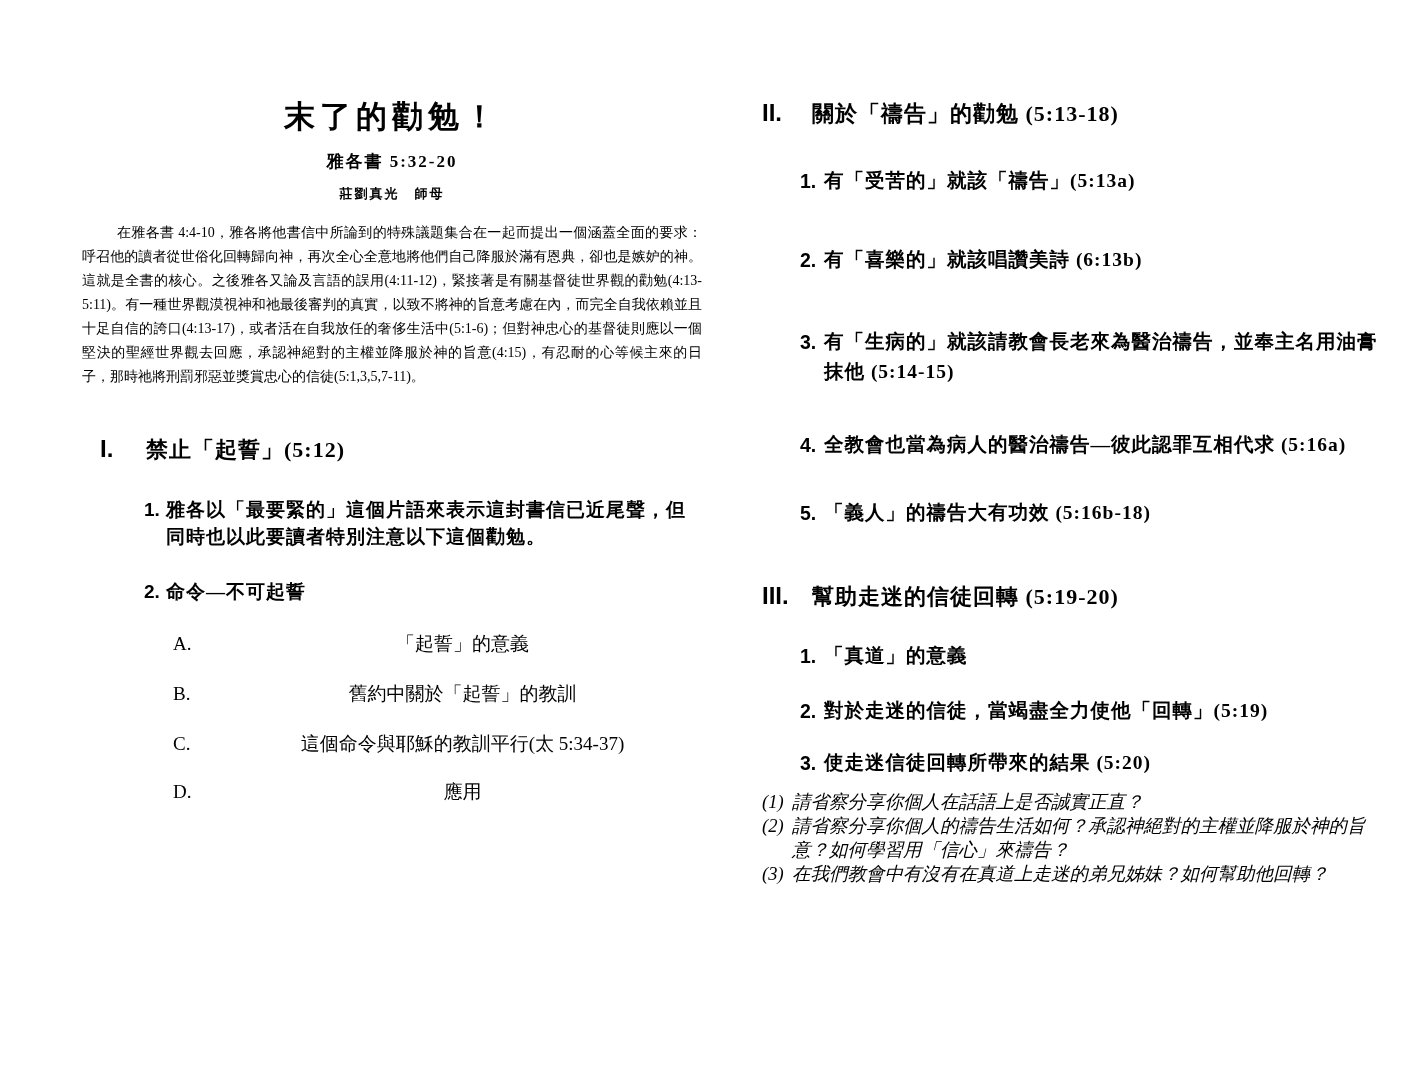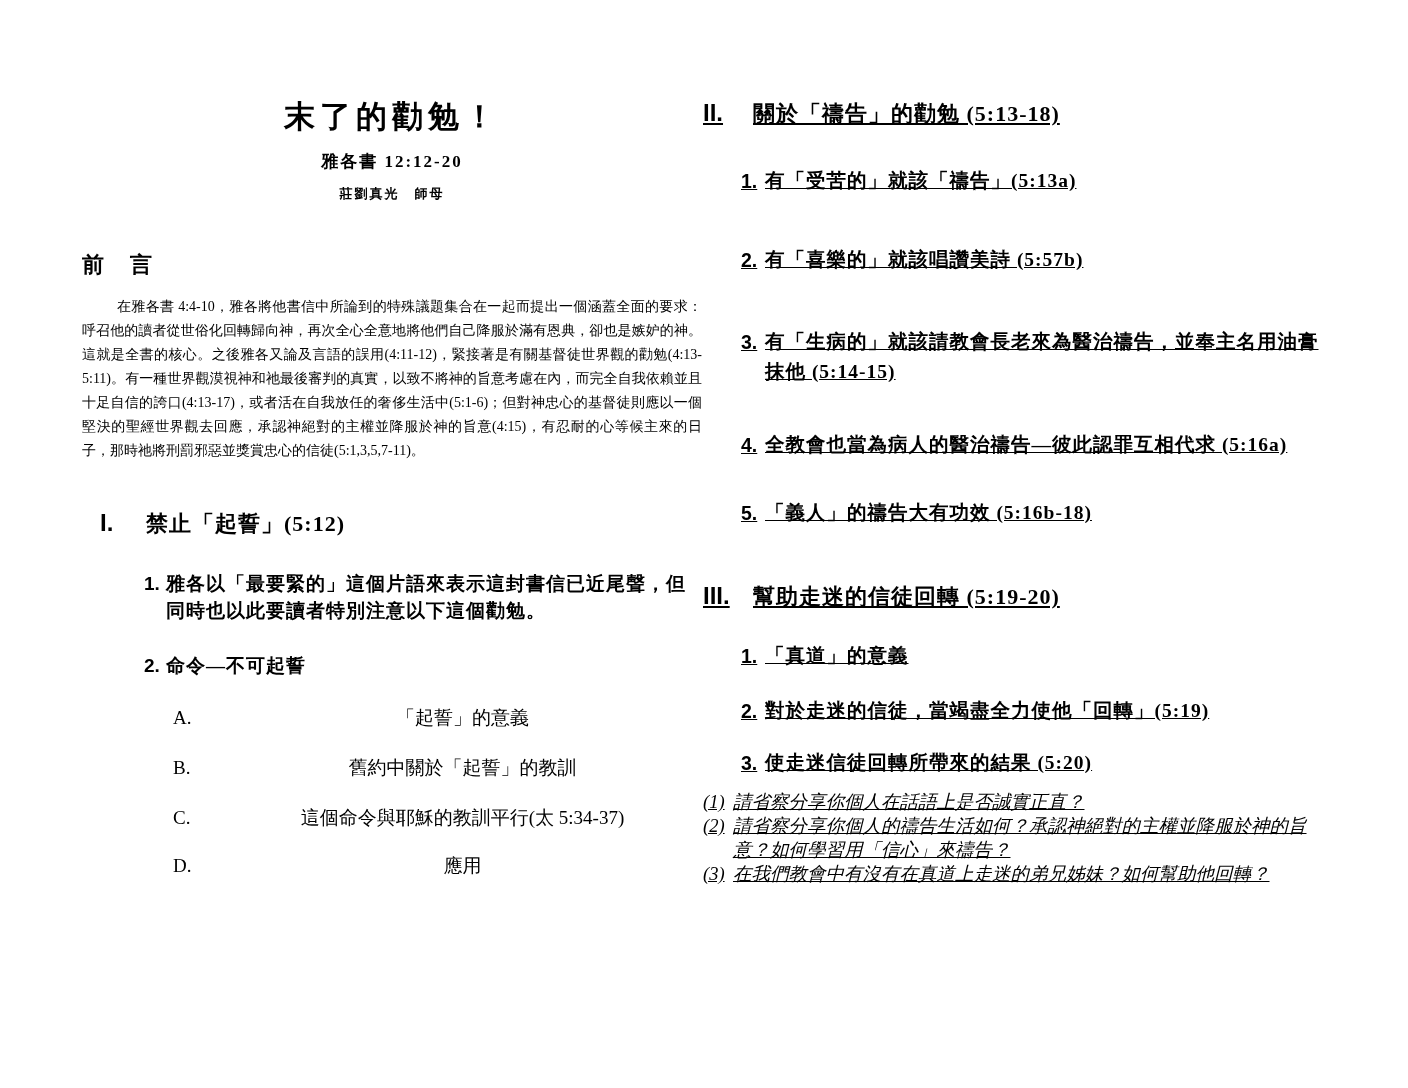--- a/index.html
+++ b/index.html
@@ -2,21 +2,21 @@
 <html><head>
 <meta charset="utf-8">
 <style>
   * { margin:0; padding:0; box-sizing:border-box; }
   html, body { width:1408px; height:1088px; background:#ffffff; }
   body { font-family:"Liberation Serif","DejaVu Serif",serif; color:#000; }
   .page { position:relative; width:1408px; height:1088px; background:#fff; overflow:hidden; }
 
   .col { position:absolute; top:0; }
   .col-left  { left:82px;  width:620px; }
-  .col-right { left:703px; width:628px;text-decoration:underline; }
+  .col-right { left:762px; width:628px; }
 
   
   .title-block { text-align:center; }
   .doc-title   { margin-top:97px; font-size:31px; font-weight:bold; line-height:40px; letter-spacing:5px; }
   .doc-subtitle{ margin-top:14px; font-size:17px; font-weight:bold; line-height:22px; letter-spacing:2px; }
   .doc-author  { margin-top:10px; font-size:13px; font-weight:bold; line-height:22px; letter-spacing:2px; }
 
   
   .preface-heading { margin-top:46px; font-size:22px; font-weight:bold; line-height:28px; letter-spacing:2px; }
   .body-para { font-size:14px; line-height:24px; text-align:justify; text-indent:2.5em; }
@@ -71,25 +71,24 @@
 </style>
 </head>
 <body>
 
 <div class="page">
 
   <div class="col col-left">
 
     <div class="title-block">
       <h1 class="doc-title">末了的勸勉！</h1>
-      <div class="doc-subtitle">雅各書 12:12-20</div>
+      <div class="doc-subtitle">雅各書 5:32-20</div>
       <div class="doc-author">莊劉真光　師母</div>
     </div>
 
-    <h2 class="preface-heading">前　言</h2>
     <p class="body-para first">在雅各書 4:4-10，雅各將他書信中所論到的特殊議題集合在一起而提出一個涵蓋全面的要求：呼召他的讀者從世俗化回轉歸向神，再次全心全意地將他們自己降服於滿有恩典，卻也是嫉妒的神。這就是全書的核心。之後雅各又論及言語的誤用(4:11-12)，緊接著是有關基督徒世界觀的勸勉(4:13-5:11)。有一種世界觀漠視神和祂最後審判的真實，以致不將神的旨意考慮在內，而完全自我依賴並且十足自信的誇口(4:13-17)，或者活在自我放任的奢侈生活中(5:1-6)；但對神忠心的基督徒則應以一個堅決的聖經世界觀去回應，承認神絕對的主權並降服於神的旨意(4:15)，有忍耐的心等候主來的日子，那時祂將刑罰邪惡並獎賞忠心的信徒(5:1,3,5,7-11)。</p>
 
     <div class="sec-heading">
       <span class="sec-num">I.</span>
       <span class="sec-title">禁止「起誓」(5:12)</span>
     </div>
 
     <div class="item item-1">
       <span class="num">1.</span>
       <span class="txt">雅各以「最要緊的」這個片語來表示這封書信已近尾聲，但同時也以此要讀者特別注意以下這個勸勉。</span>
@@ -124,21 +123,21 @@
       <span class="sec-num">II.</span>
       <span class="sec-title">關於「禱告」的勸勉 (5:13-18)</span>
     </div>
 
     <div class="ritem r2-item-1">
       <span class="num">1.</span>
       <span class="txt">有「受苦的」就該「禱告」(5:13a)</span>
     </div>
     <div class="ritem r2-item-2">
       <span class="num">2.</span>
-      <span class="txt">有「喜樂的」就該唱讚美詩 (5:57b)</span>
+      <span class="txt">有「喜樂的」就該唱讚美詩 (6:13b)</span>
     </div>
     <div class="ritem r2-item-3">
       <span class="num">3.</span>
       <span class="txt">有「生病的」就該請教會長老來為醫治禱告，並奉主名用油膏抹他 (5:14-15)</span>
     </div>
     <div class="ritem r2-item-4">
       <span class="num">4.</span>
       <span class="txt">全教會也當為病人的醫治禱告—彼此認罪互相代求 (5:16a)</span>
     </div>
     <div class="ritem r2-item-5">

